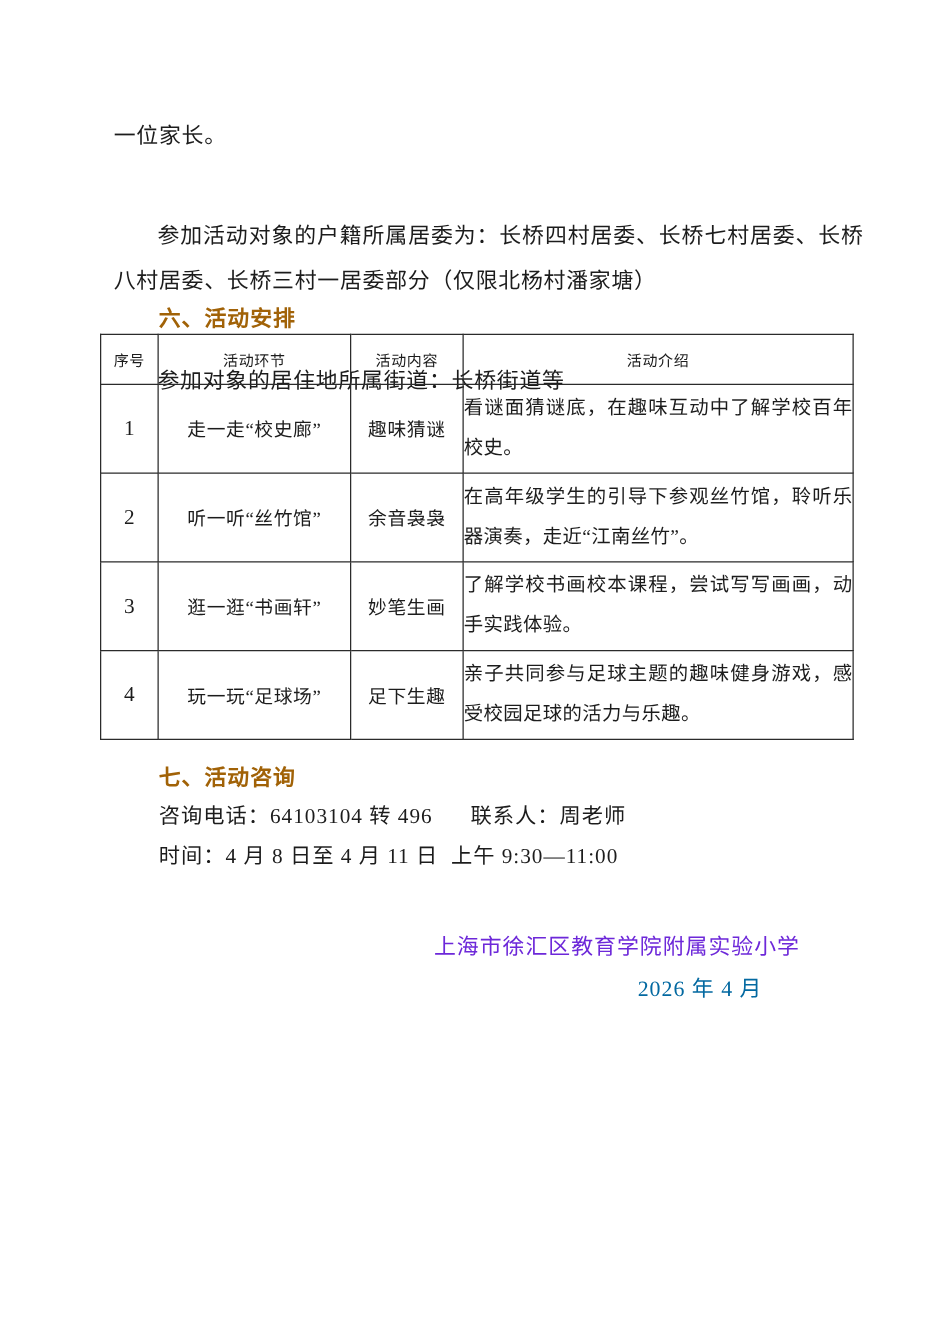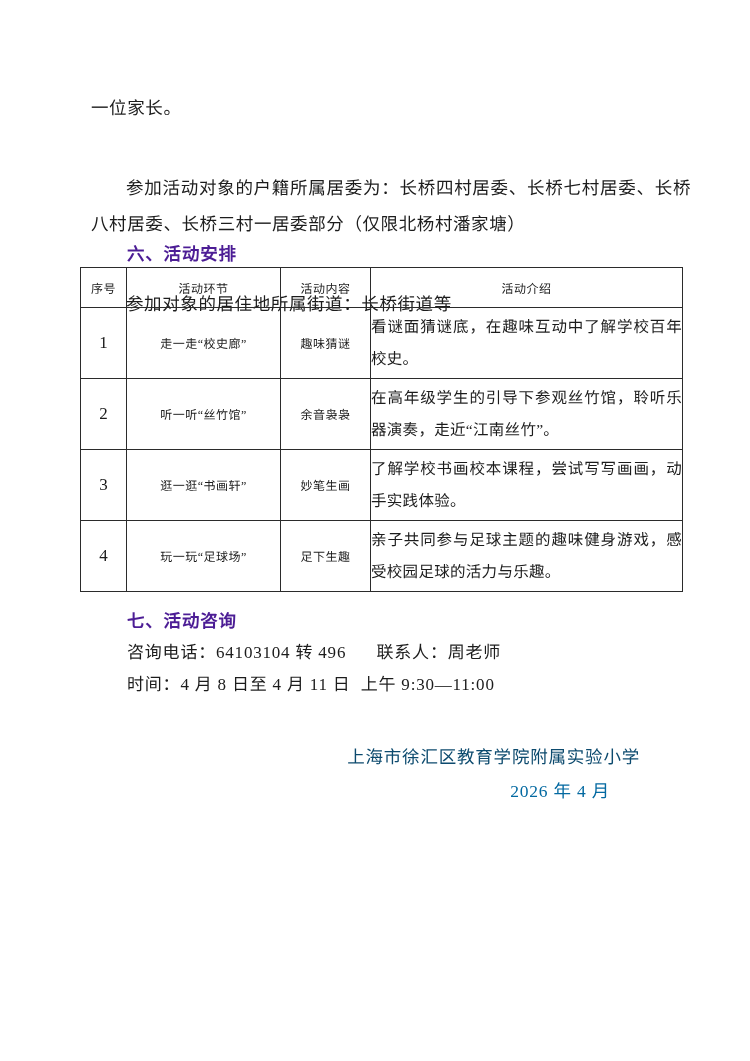--- a/index.html
+++ b/index.html
@@ -46,22 +46,21 @@
     margin-top: 44px;
   }
 
   
   .section-heading {
     position: absolute;
     font-size: 17.5px;
     line-height: 30px;
     font-weight: bold;
     letter-spacing: 0.8px;
-    color: #4c1d95;
-    font-family: Liberation Mono, monospace;
+    color: #a16207;
   }
   #heading-six { left: 127px; top: 240px; }
   #heading-seven { left: 127px; top: 607px; }
 
   
   .schedule-table-wrap {
     position: absolute;
     left: 80px;
     top: 267px;
     width: 602px;
@@ -89,21 +88,21 @@
     font-size: 12px;
     letter-spacing: 0.5px;
   }
   .td-no {
     height: 70px;
     text-align: center;
     font-size: 17px;
   }
   .td-stage, .td-content {
     text-align: center;
-    font-size: 12px;
+    font-size: 15px;
     letter-spacing: 0.5px;
   }
   .td-desc {
     font-size: 15.5px;
     line-height: 32px;
     letter-spacing: 0.3px;
     padding: 3px 6px 3px 8px;
     text-align: justify;
     text-justify: inter-ideograph;
   }
@@ -128,21 +127,21 @@
     position: absolute;
     left: 80px;
     top: 740px;
     width: 602px;
     text-align: right;
   }
   .sig-org {
     font-size: 17.5px;
     line-height: 34px;
     letter-spacing: 0.8px;
-    color: #0c4a6e;
+    color: #6d28d9;
     padding-right: 42px;
   }
   .sig-date {
     font-size: 17.5px;
     line-height: 34px;
     letter-spacing: 0.8px;
     color: #0369a1;
     padding-right: 72px;
   }
 </style>

